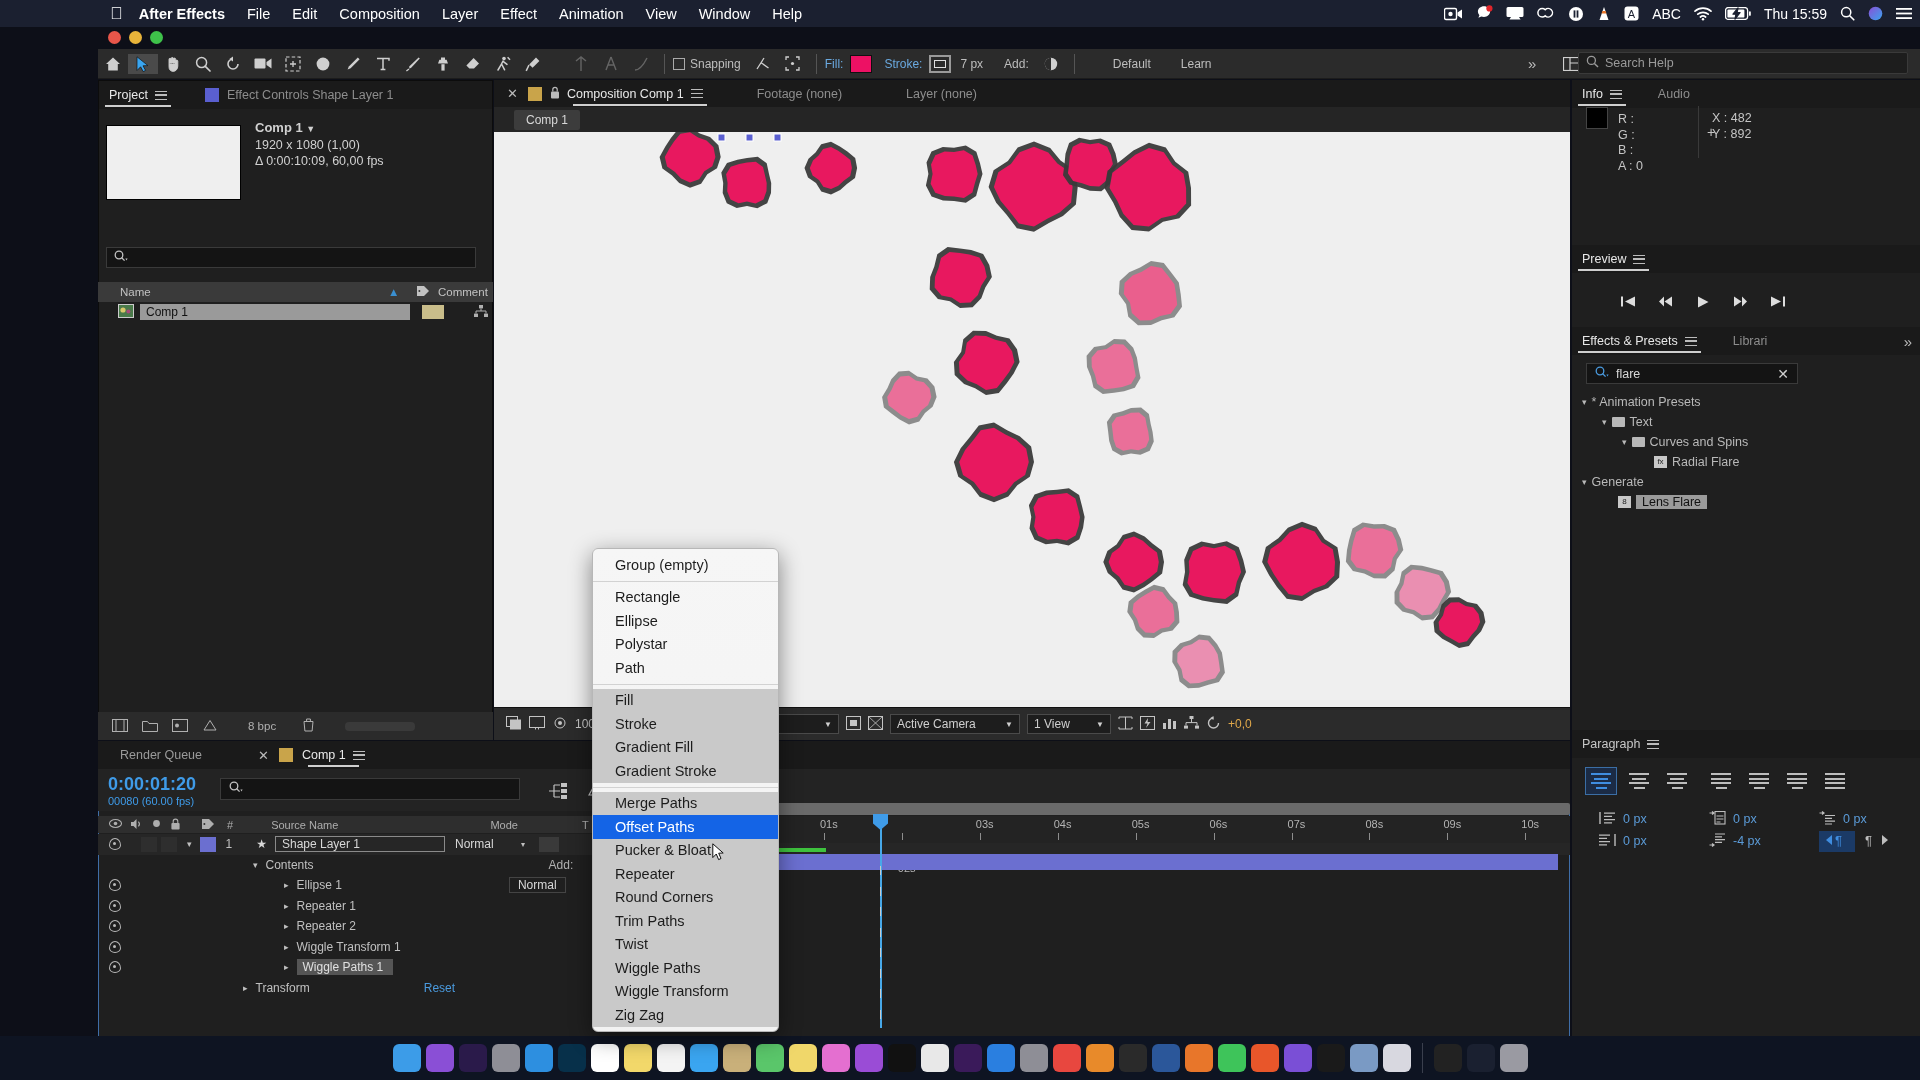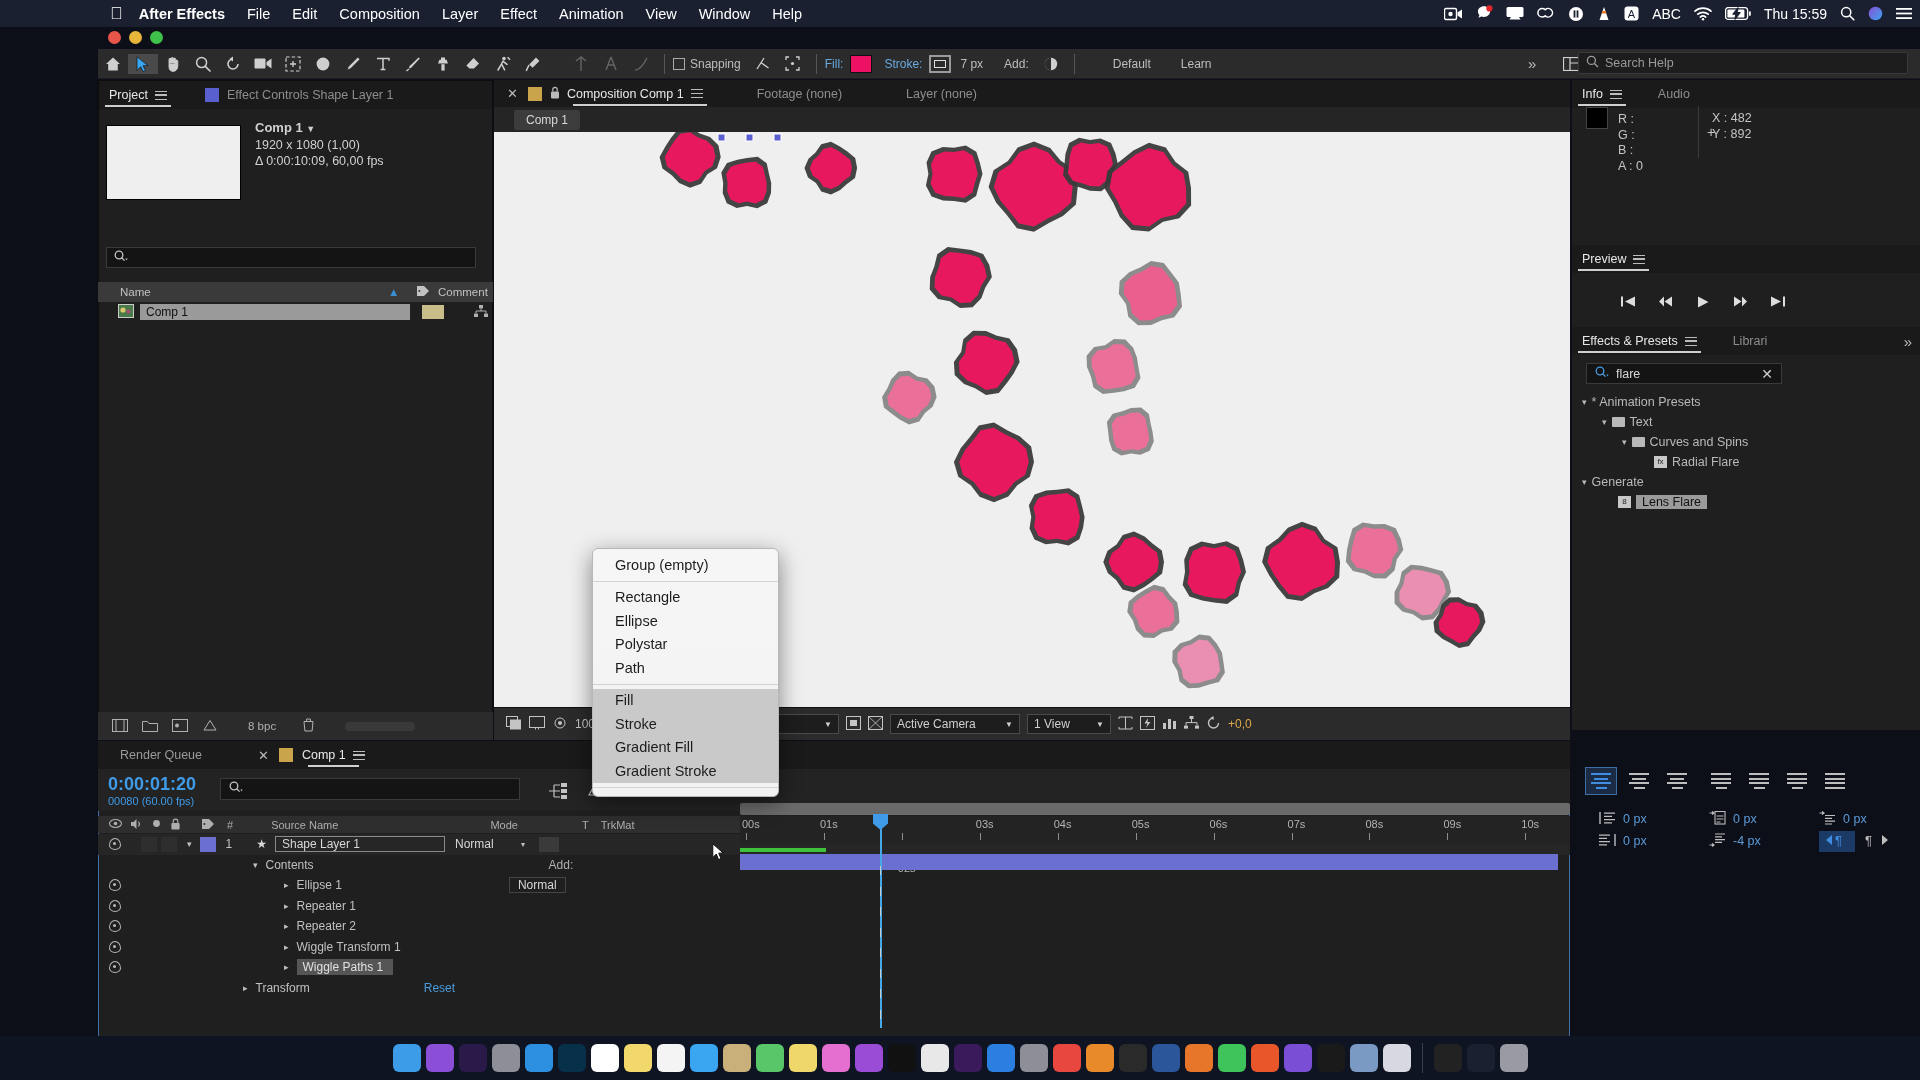--- a/index.html
+++ b/index.html
@@ -799,21 +799,21 @@
       <div class="ptab active">
         <span>Effects &amp; Presets</span>
         <span class="hamb"></span>
         </div>
       <div class="ptab dim" style="margin-left:16px">
         <span>Librari</span>
         </div>
       <span style="position:absolute;right:8px;color:#bbb;font-size:15px">»</span>
     </div>
   </div>
-  <div class="fxsearch" style="width:196px">
+  <div class="fxsearch" style="width:212px">
     <span style="margin:0 7px 0 8px">
       <svg width="14" height="13" viewBox="0 0 14 13">
           <circle cx="5" cy="5" r="3.8" fill="none" stroke="#4a9ade" stroke-width="1.3"></circle>
           <path d="M7.7 7.7 L10.6 10.6" stroke="#4a9ade" stroke-width="1.3"></path>
           <path d="M11.4 8.6l2.2 0 -1.1 1.8z" fill="#4a9ade"></path>
         </svg></span>
     <span>flare</span>
     <span style="margin-left:auto;margin-right:8px;color:#d0d0d0;font-size:14px">✕</span>
   </div>
   <div class="fxtree">
@@ -838,20 +838,28 @@
     <div class="fxrow" style="padding-left:2px">
       <span style="font-size:9px">▾</span>
       <span>Generate</span>
       </div>
     <div class="fxrow" style="padding-left:38px">
       <span style="width:13px;height:12px;background:#c8c8c8;display:inline-block;font-size:8px;color:#222;text-align:center;line-height:12px">8</span>
       <span class="fxsel">Lens Flare</span>
       </div>
   </div>
 
+  <div class="panel" id="para">
+    <div class="ptabs">
+      <div class="ptab">
+        <span>Paragraph</span>
+        <span class="hamb"></span>
+        </div>
+    </div>
+  </div>
   <div class="paraligns">
     <div class="alignbtn on">
         <i style="width:20px"></i>
         <i style="width:14px"></i>
         <i style="width:20px"></i>
         <i style="width:11px"></i>
       </div>
     <div class="alignbtn">
         <i style="width:20px"></i>
         <i style="width:14px"></i>
@@ -1108,20 +1116,32 @@
     <div class="mitem">Polystar</div>
     <div class="mitem">Path</div>
     <div class="msep"></div>
     <div class="grp2">
       <div class="mitem">Fill</div>
       <div class="mitem">Stroke</div>
       <div class="mitem">Gradient Fill</div>
       <div class="mitem">Gradient Stroke</div>
     </div>
     <div class="msep"></div>
+    <div class="grp2">
+      <div class="mitem">Merge Paths</div>
+      <div class="mitem hl">Offset Paths</div>
+      <div class="mitem">Pucker &amp; Bloat</div>
+      <div class="mitem">Repeater</div>
+      <div class="mitem">Round Corners</div>
+      <div class="mitem">Trim Paths</div>
+      <div class="mitem">Twist</div>
+      <div class="mitem">Wiggle Paths</div>
+      <div class="mitem">Wiggle Transform</div>
+      <div class="mitem">Zig Zag</div>
+    </div>
   </div>
   <svg class="cursor" viewBox="0 0 12 18">
     <path d="M0.8 0.8 L0.8 14.6 L4.3 11 L6.6 16.6 L9 15.5 L6.7 10.2 L11.2 10z" fill="#fff" stroke="#111" stroke-width="1"></path>
   </svg>
 
   <div class="dock" id="dock">
       <div class="dicon" style="background: rgb(60, 156, 232);"></div>
       <div class="dicon" style="background: rgb(138, 79, 214);"></div>
       <div class="dicon" style="background: rgb(42, 26, 74);"></div>
       <div class="dicon" style="background: rgb(142, 142, 150);"></div>

